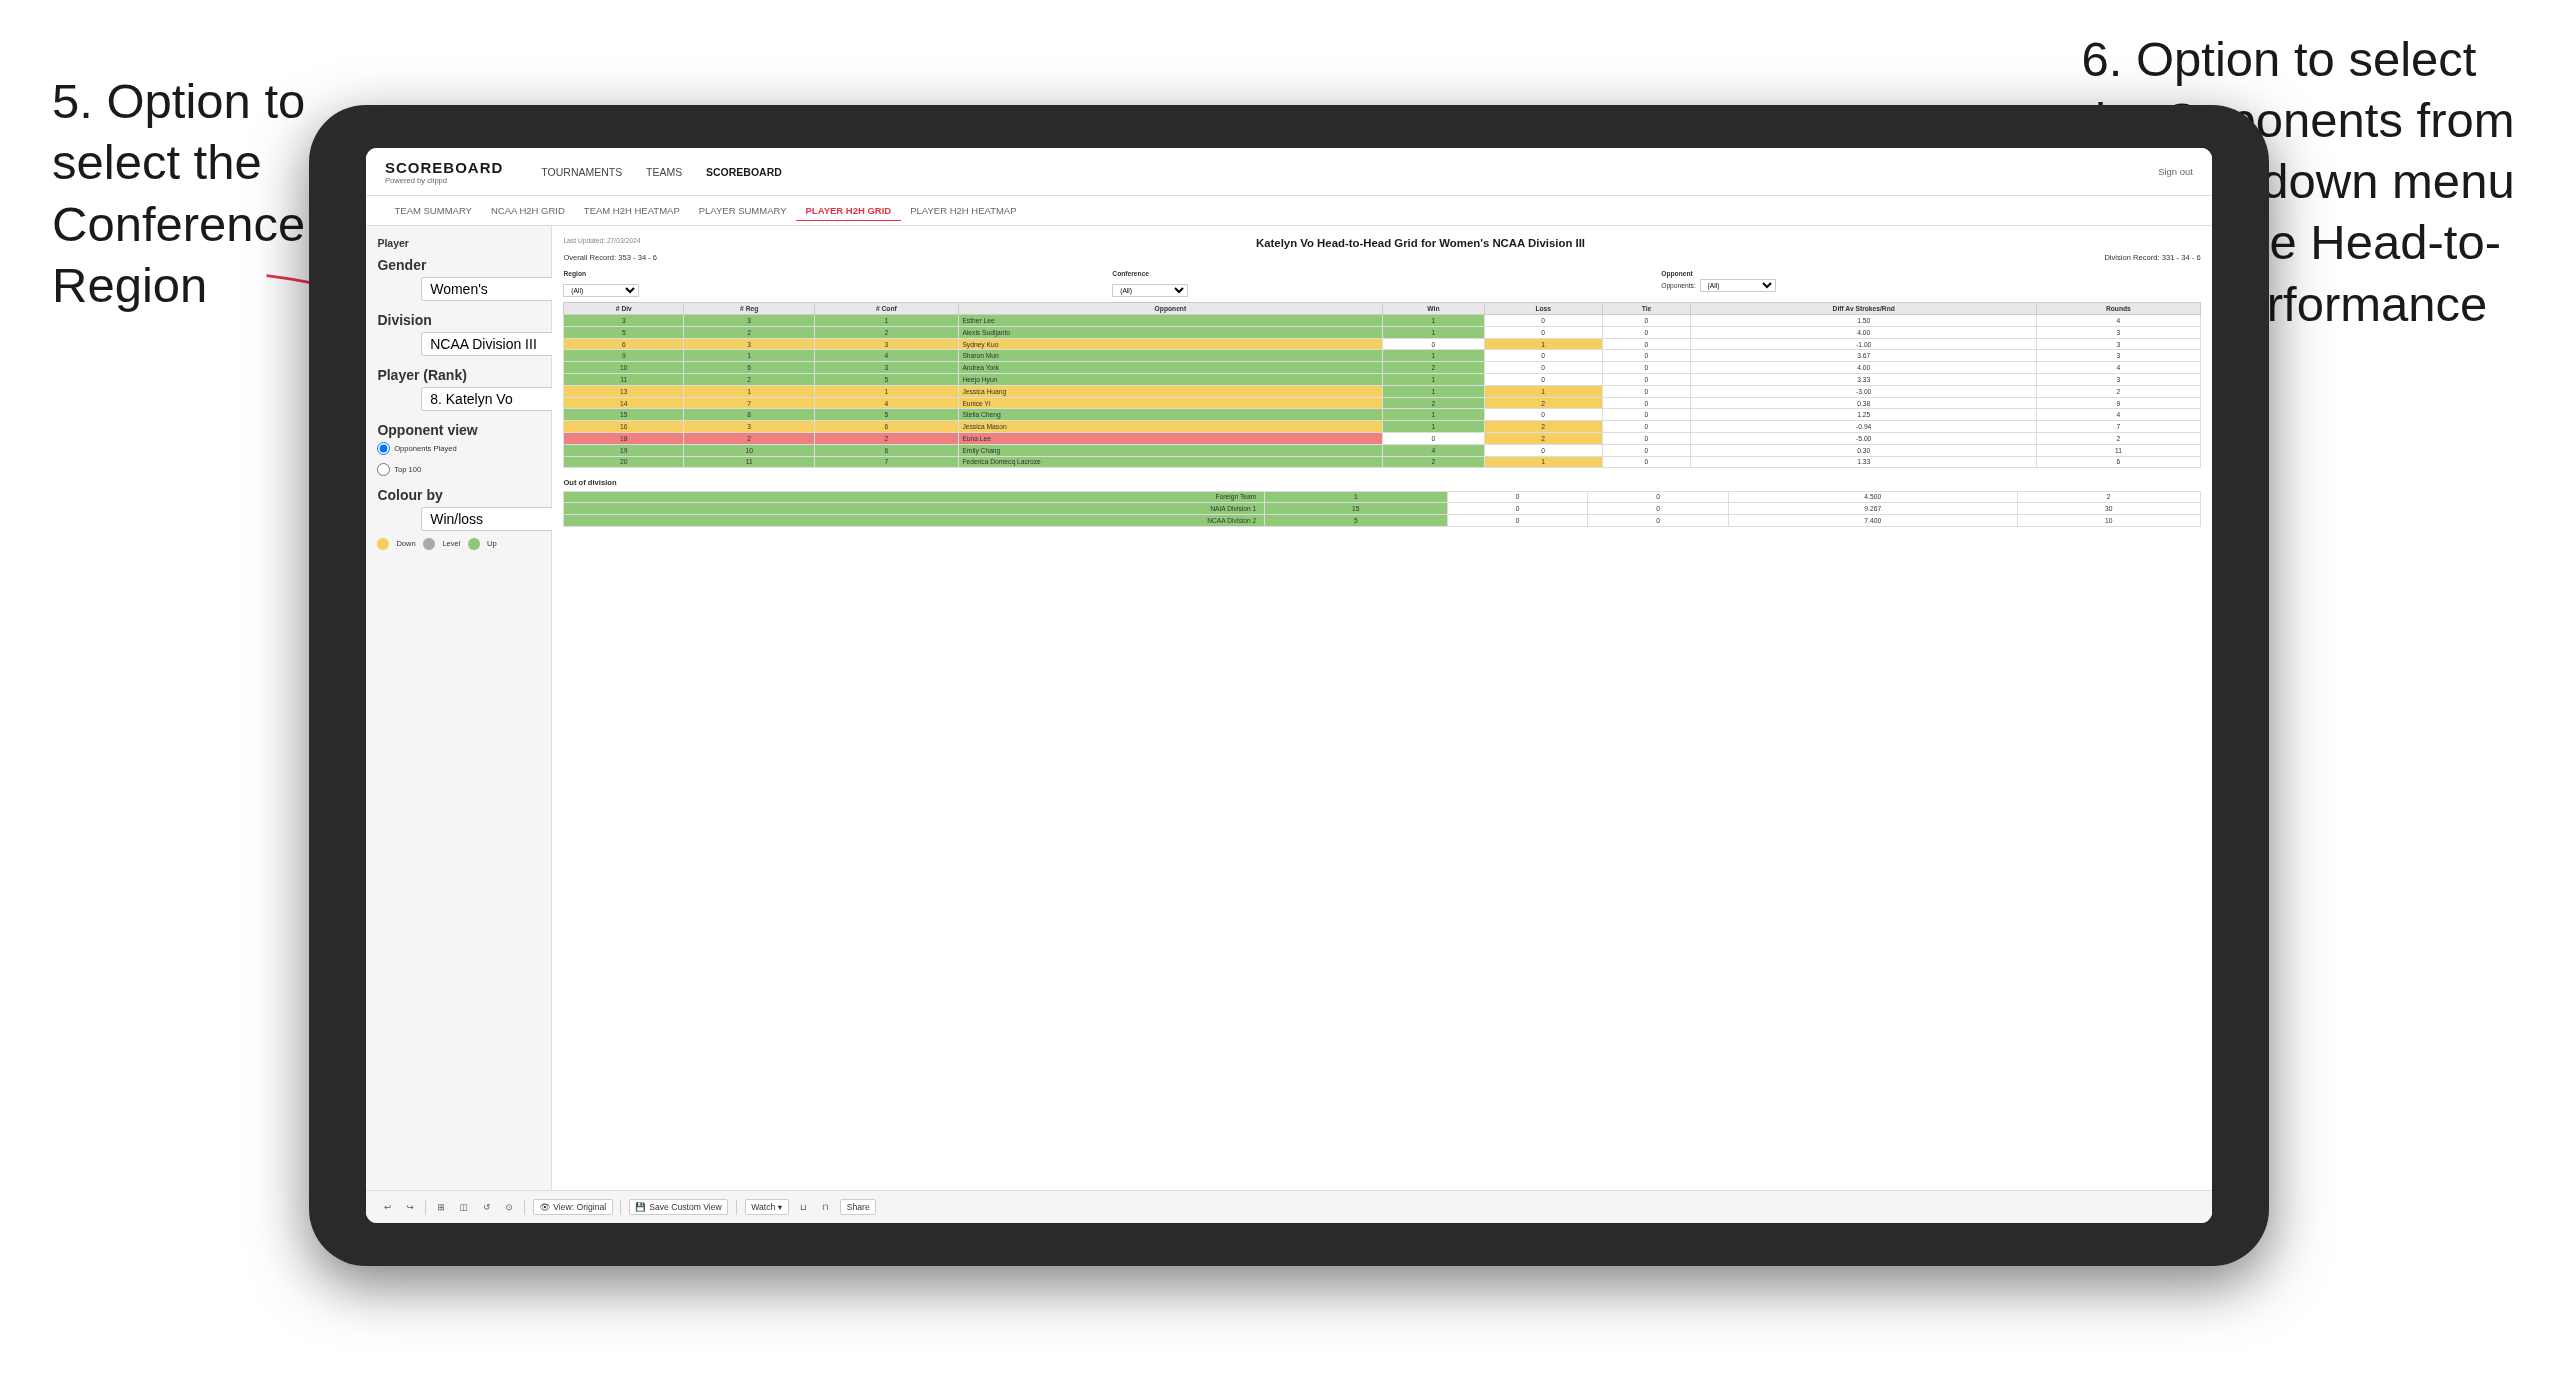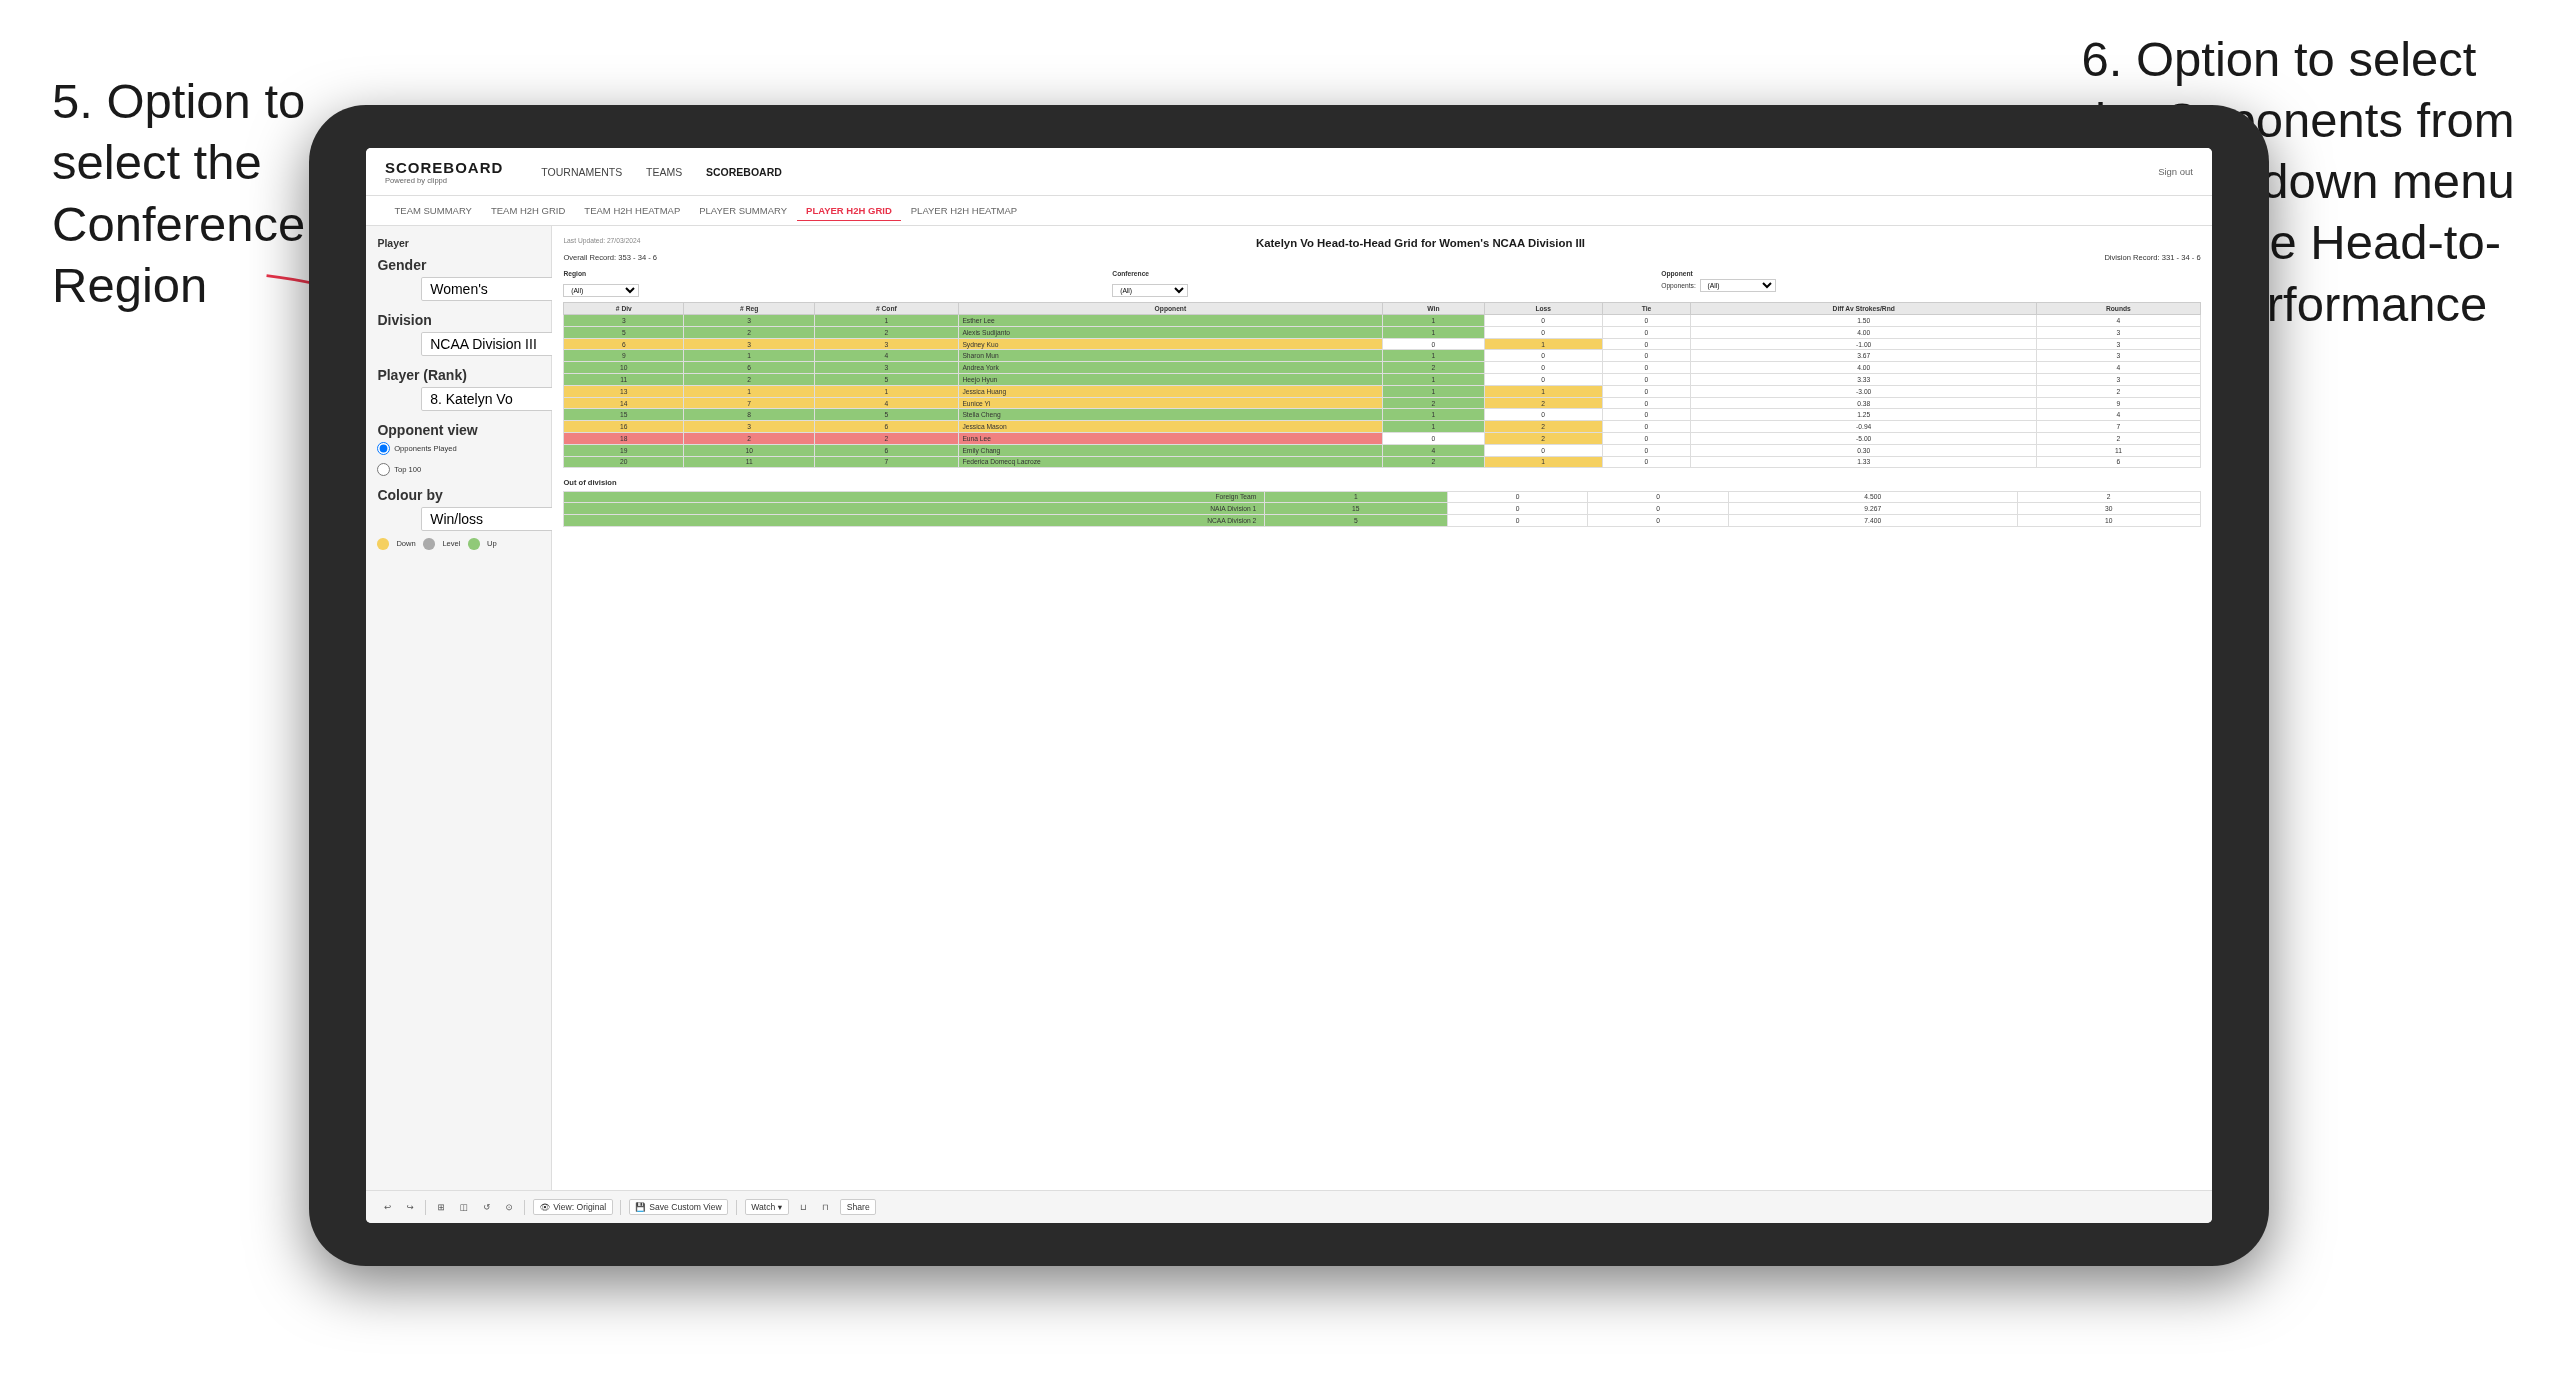--- a/index.html
+++ b/index.html
@@ -45,21 +45,21 @@
       display: flex;
       align-items: center;
       justify-content: center;
       box-shadow: 0 19px 57px rgba(0,0,0,0.5);
     }
 
     .tablet-screen {
       width: 1846px;
       height: 1075px;
       background: #f0f0f0;
-      border-radius: 5px;
+      border-radius: 11px;
       overflow: hidden;
       display: flex;
       flex-direction: column;
     }
 
     
     .app-header {
       background: #ffffff;
       border-bottom: 1px solid #ddd;
       padding: 0 19px;
@@ -420,21 +420,21 @@
           <span class="nav-tab active">SCOREBOARD</span>
         </div>
       </div>
       <div class="header-right">
         <span>Sign out</span>
       </div>
     </div>
 
     <div class="sub-nav">
       <span class="sub-nav-tab">TEAM SUMMARY</span>
-      <span class="sub-nav-tab">TEAM H2H GRID</span>
+      <span class="sub-nav-tab">NCAA H2H GRID</span>
       <span class="sub-nav-tab">TEAM H2H HEATMAP</span>
       <span class="sub-nav-tab">PLAYER SUMMARY</span>
       <span class="sub-nav-tab active">PLAYER H2H GRID</span>
       <span class="sub-nav-tab">PLAYER H2H HEATMAP</span>
     </div>
 
     <div class="main-content">
 
       <div class="sidebar">
         <div class="sidebar-section">

